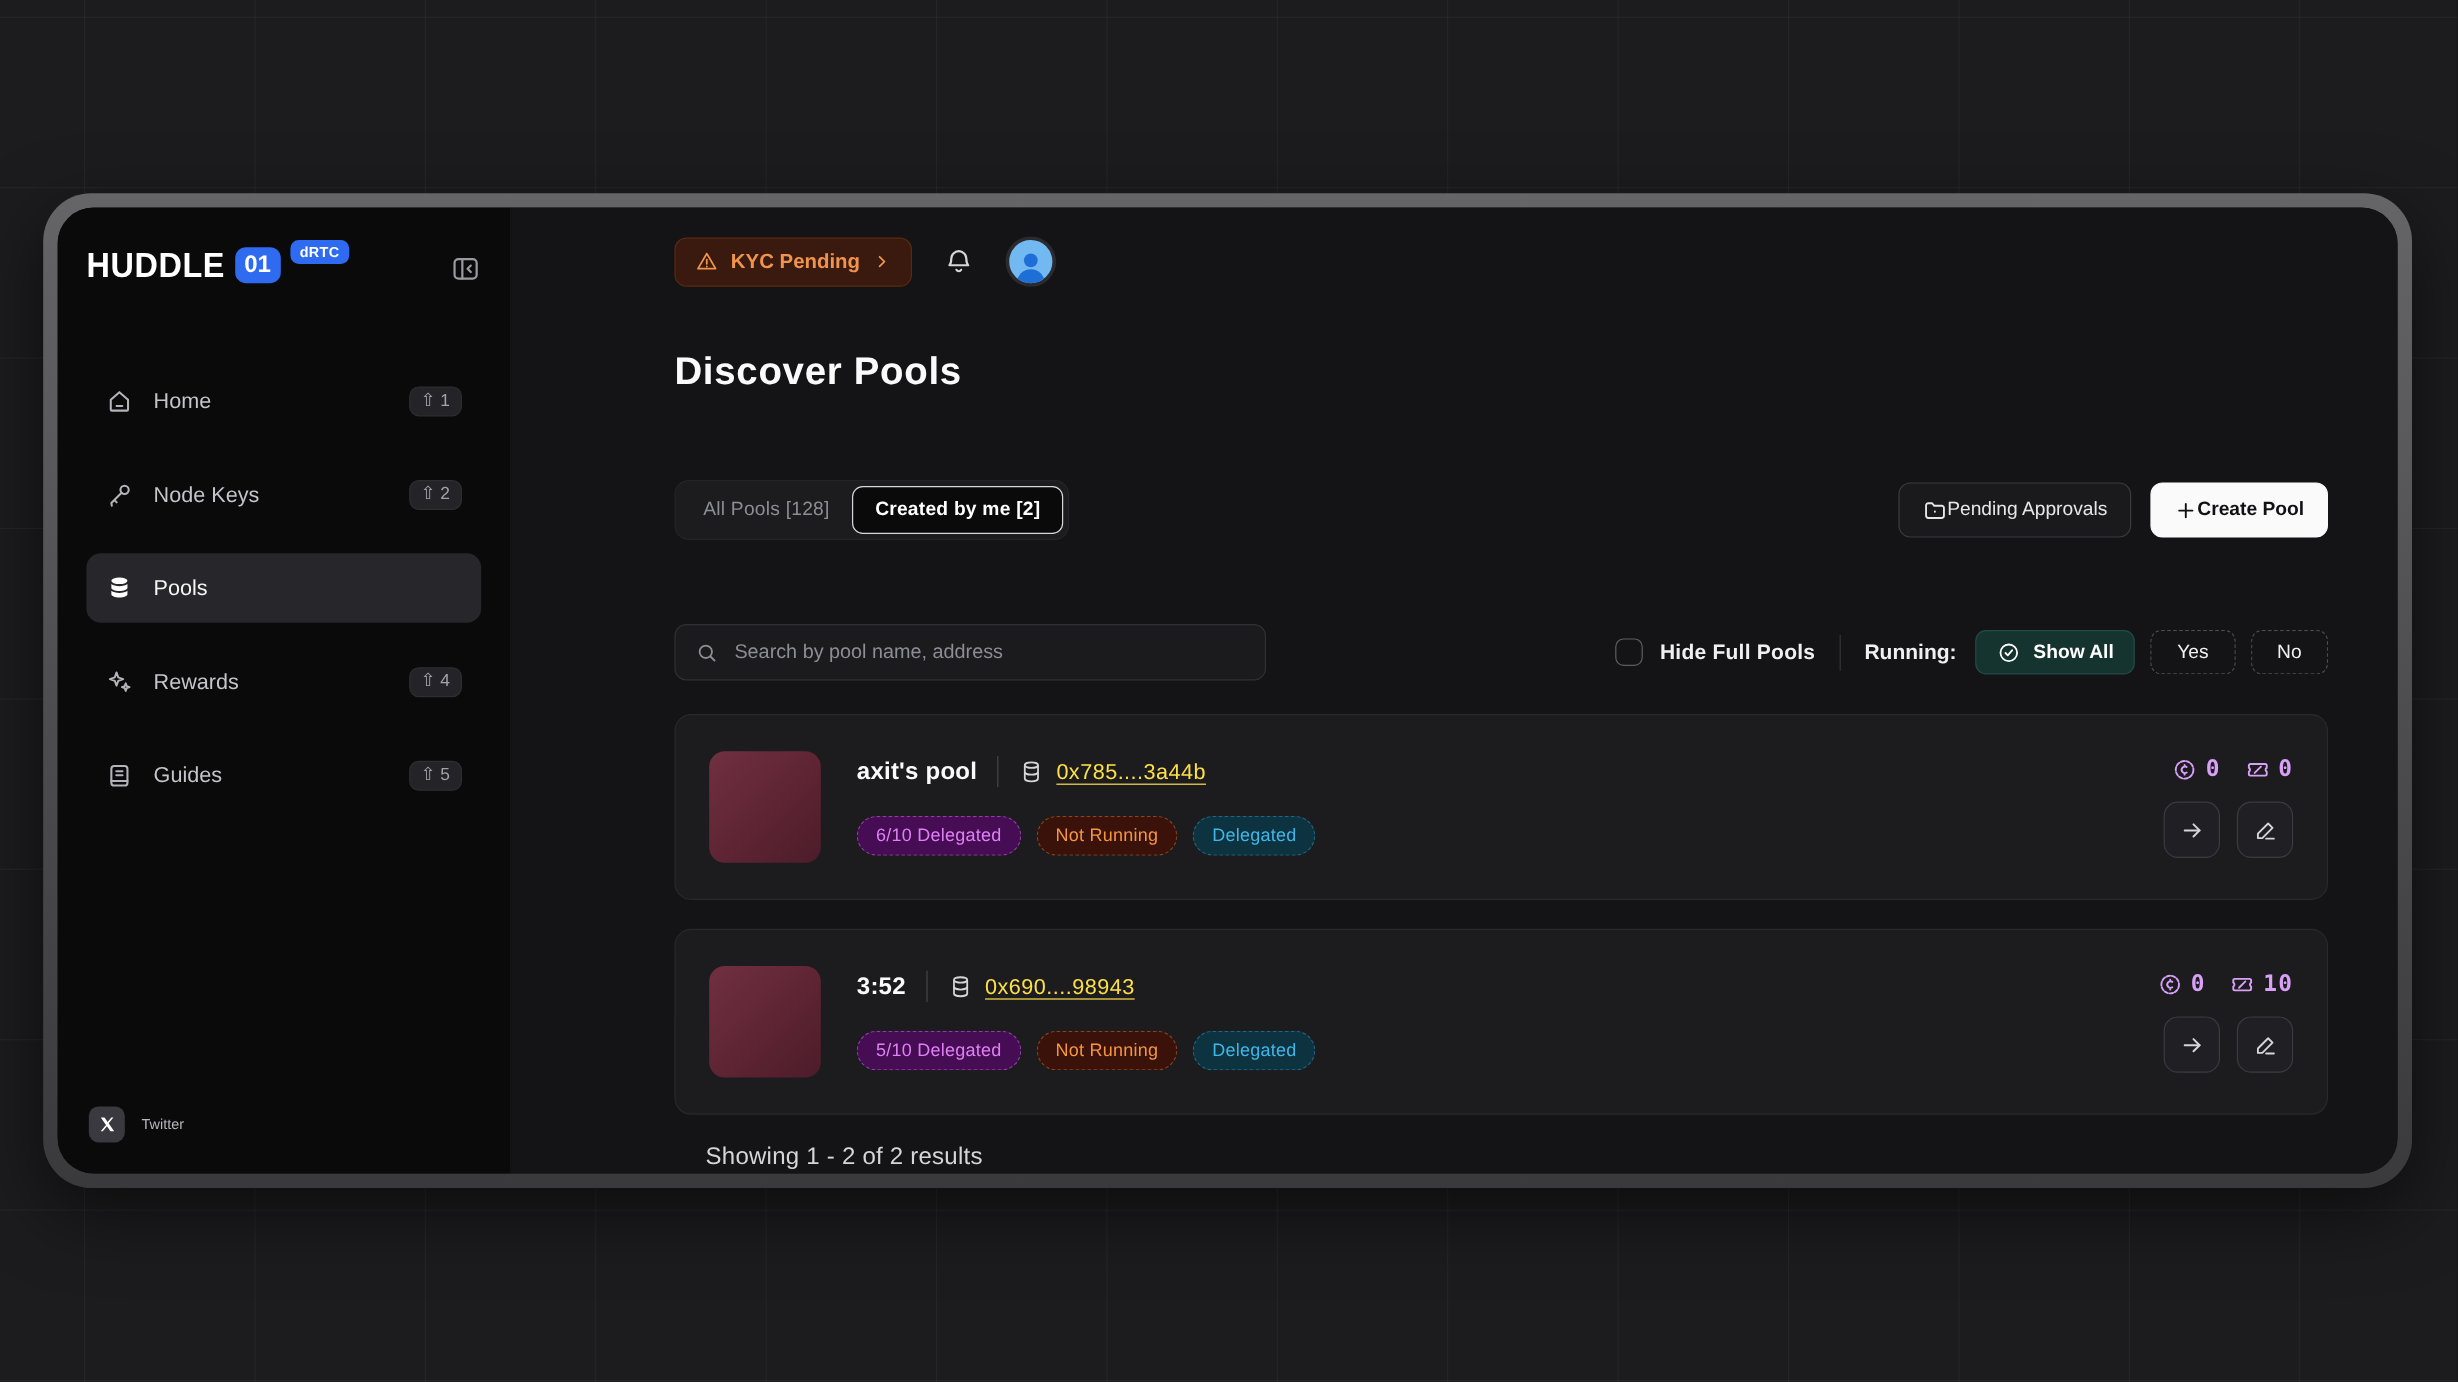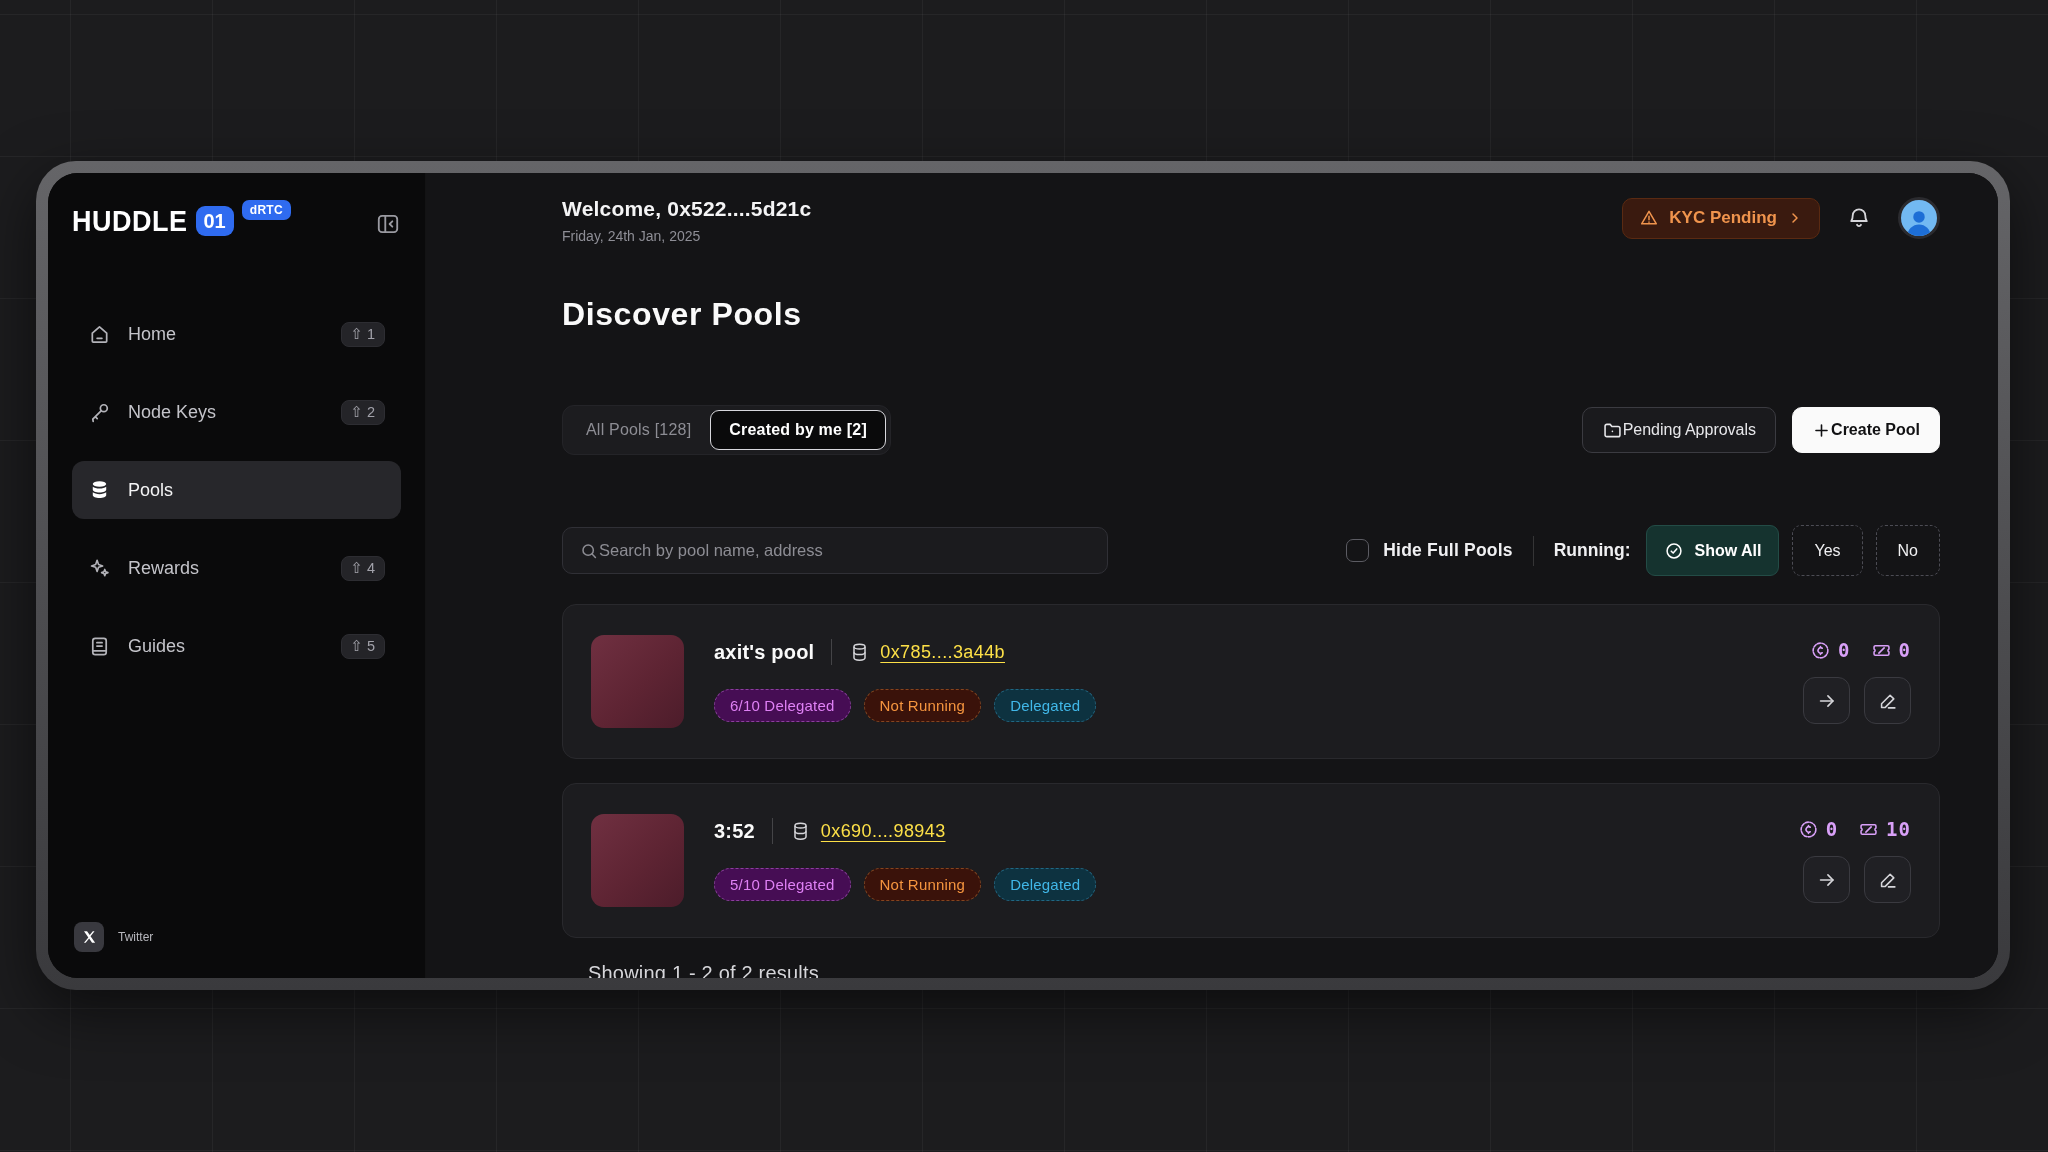--- a/index.html
+++ b/index.html
@@ -110,38 +110,38 @@
   .controls-right { display:flex; gap:16px; }
   .btn {
     height:46px; border-radius:10px; display:flex; align-items:center; 
     padding:0 19px; font-size:16px; cursor:pointer;
   }
   .btn-secondary { background:#1a1a1d; border:1px solid #3b3b41; color:#e7e7ea; font-weight:500; }
   .btn-primary { background:#fafafa; color:#111113; font-weight:700; border:1px solid #fafafa; }
 
   .filter-row { margin-top:70px; display:flex; justify-content:space-between; align-items:center; }
   .search-box {
-    width:546px; height:47px; background:#1b1b1e; border:1px solid #303036;
-    border-radius:10px; display:flex; align-items:center; padding:0 16px;
+    width:493px; height:47px; background:#1b1b1e; border:1px solid #303036;
+    border-radius:10px; display:flex; align-items:center; gap:13px; padding:0 16px;
   }
   .search-box input {
     flex:1; background:transparent; border:none; outline:none;
     color:#e7e7ea; font-size:16.5px; font-family:"Liberation Sans",sans-serif;
   }
   .search-box input::placeholder { color:#8d8d94; }
   .search-icon { color:#8d8d94; }
   .filter-right { display:flex; align-items:center; }
   .checkbox {
     width:23px; height:23px; border-radius:7px; border:1.5px solid #5c5c63;
     background:transparent; cursor:pointer; margin-right:14px;
   }
   .hide-label { font-size:17.5px; font-weight:600; color:#f0f0f2; letter-spacing:0.2px; }
   .v-divider { width:1px; height:30px; background:rgba(255,255,255,0.14); margin:0 20px; }
   .running-label { font-size:17.5px; font-weight:600; color:#f0f0f2; margin-right:16px; }
-  .pill { height:51px; border-radius:9px; display:flex; align-items:center; gap:10px; padding:0 17px; font-size:16px; cursor:pointer;text-align:right; }
+  .pill { height:37px; border-radius:9px; display:flex; align-items:center; gap:10px; padding:0 17px; font-size:16px; cursor:pointer;text-align:right; }
   .pill-active { background:var(--teal-btn-bg); border:1px solid #234c46; color:#fff; font-weight:600; }
   .pill-dashed { border:1.5px dashed #4c4c54; color:#f0f0f2; background:transparent; margin-left:13px; padding:0 21px; }
 
   
   .cards { margin-top:28px; display:flex; flex-direction:column; gap:24px; }
   .card {
     background:#1c1c1f; border:1px solid #29292d; border-radius:14px;
     padding:30px 28px; display:flex; align-items:flex-start;
   }
   .thumb {
@@ -276,24 +276,20 @@
               <path d="M4.5 3.5h4.6l4 5.6 4.6-5.6h2.6l-6 7.2 6.9 9.8h-4.6l-4.4-6.2-5.2 6.2H4.4l6.6-7.9z"></path>
             </svg>
         </span>
         <span class="label">Twitter</span>
       </div>
     </aside>
 
     <main class="main">
 
       <div class="header-row">
-        <div>
-          <div class="welcome">Welcome, 0x522....5d21c</div>
-          <div class="date">Friday, 24th Jan, 2025</div>
-        </div>
         <div class="header-right">
           <div class="kyc-badge">
             <span>
               <svg width="20" height="20" viewBox="0 0 24 24" fill="none" stroke="currentColor" stroke-width="1.8" stroke-linecap="round" stroke-linejoin="round">
                   <path d="M12 4 3.2 19h17.6z"></path>
                   <path d="M12 10v4.2M12 16.8v.2"></path>
                 </svg>
             </span>
             <span>KYC Pending</span>
             <span>

